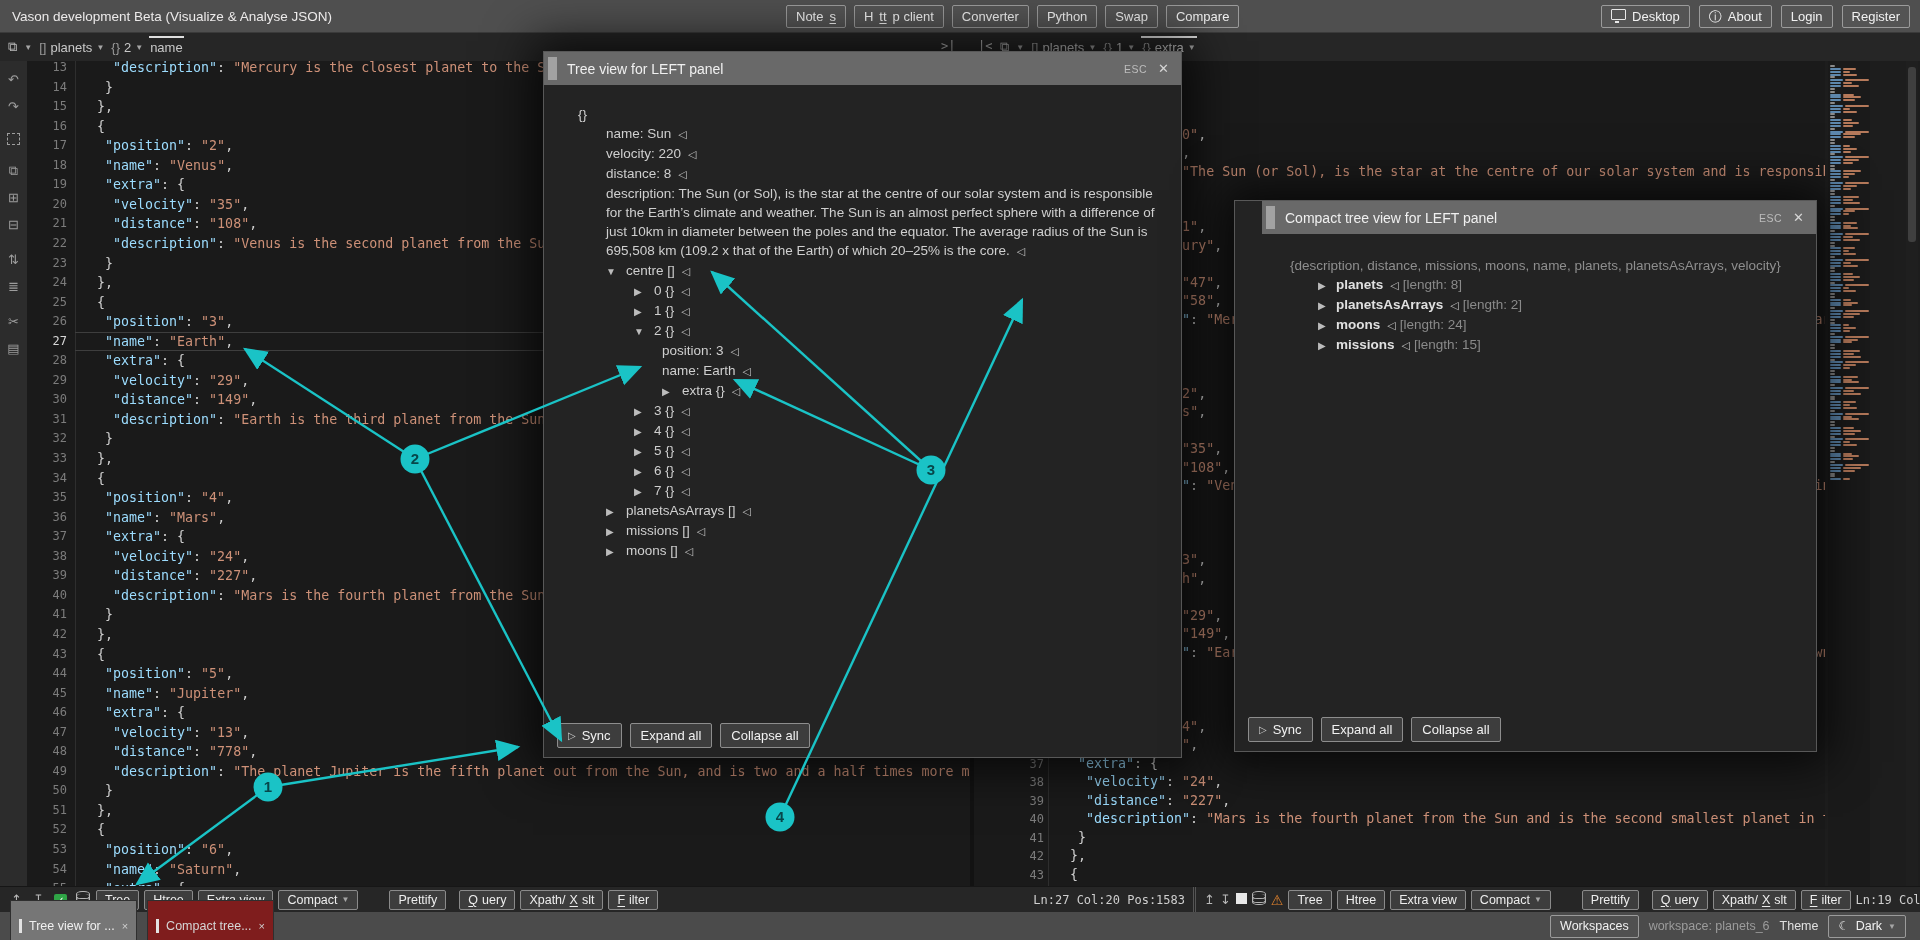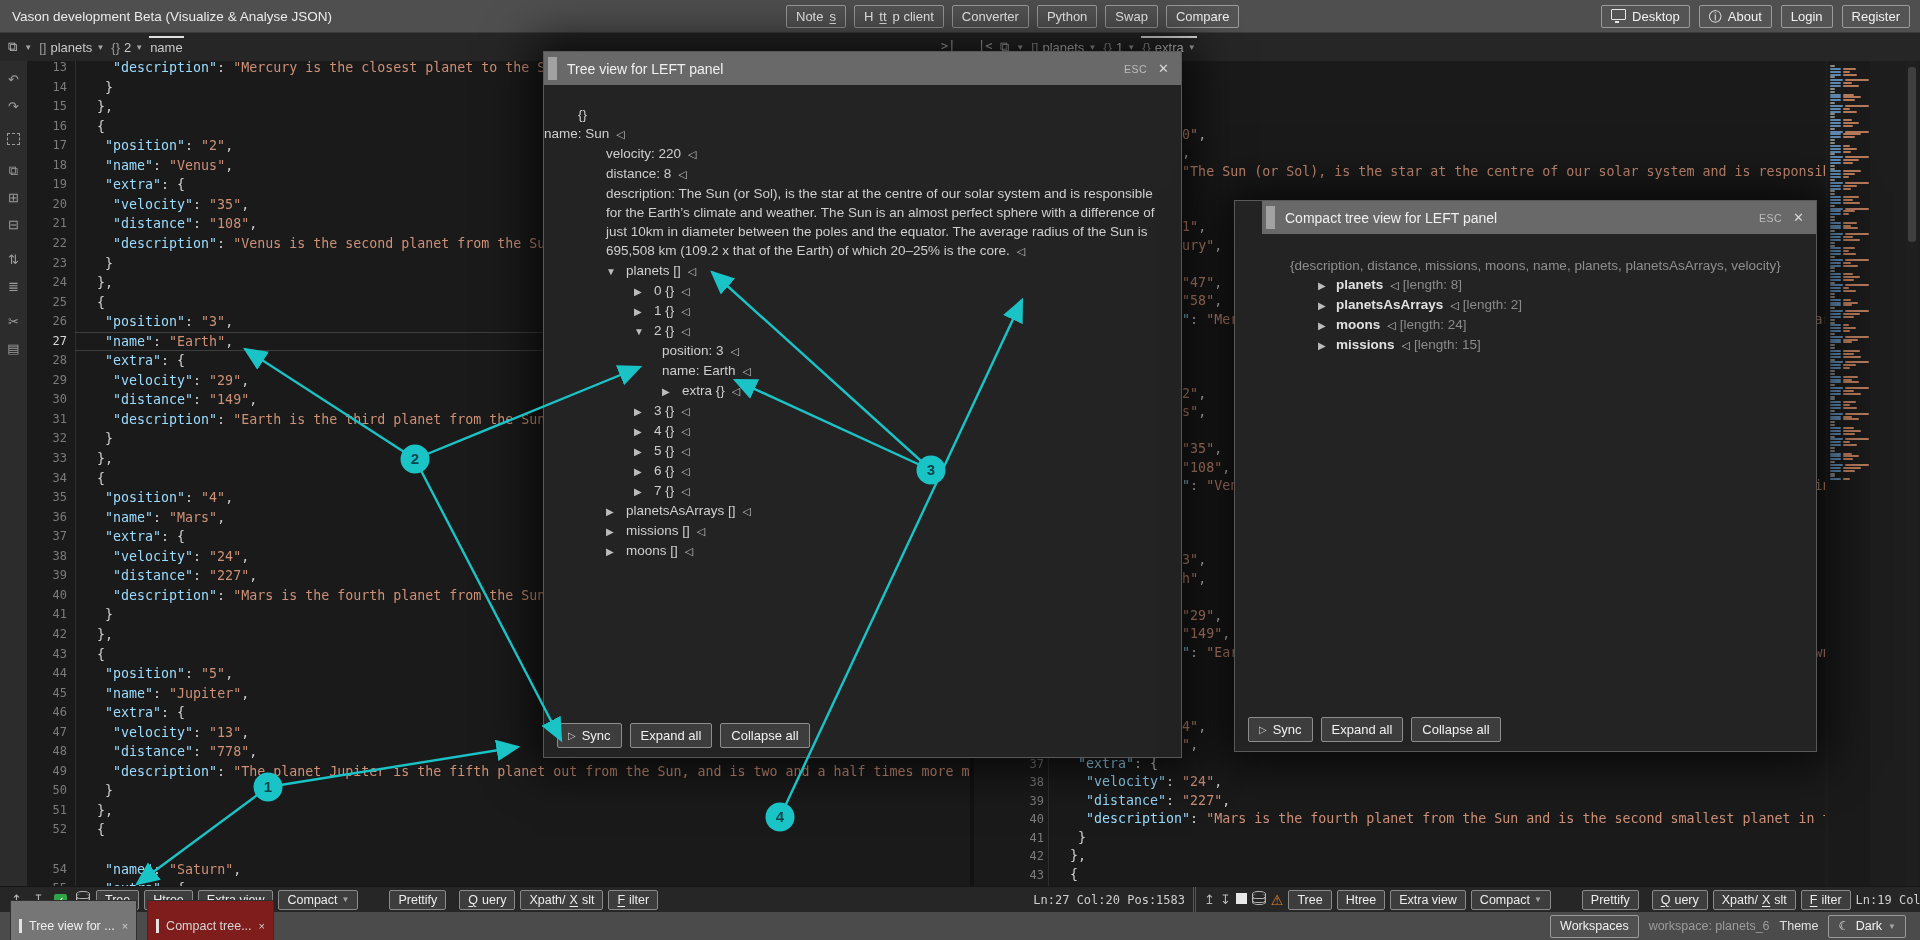--- a/index.html
+++ b/index.html
@@ -167,20 +167,21 @@
       <div class="code-row" style="top: 583.5px; height: 19.55px; line-height: 19.55px;"><span class="num" style="width: 40px;">43</span><span class="code-text" style="left: 54px;"><span class="tok-p">  {</span></span></div>
       <div class="code-row" style="top: 603.05px; height: 19.55px; line-height: 19.55px;"><span class="num" style="width: 40px;">44</span><span class="code-text" style="left: 54px;"><span class="tok-p">   </span><span class="tok-k">"position"</span><span class="tok-p">: </span><span class="tok-s">"5"</span><span class="tok-p">,</span></span></div>
       <div class="code-row" style="top: 622.6px; height: 19.55px; line-height: 19.55px;"><span class="num" style="width: 40px;">45</span><span class="code-text" style="left: 54px;"><span class="tok-p">   </span><span class="tok-k">"name"</span><span class="tok-p">: </span><span class="tok-s">"Jupiter"</span><span class="tok-p">,</span></span></div>
       <div class="code-row" style="top: 642.15px; height: 19.55px; line-height: 19.55px;"><span class="num" style="width: 40px;">46</span><span class="code-text" style="left: 54px;"><span class="tok-p">   </span><span class="tok-k">"extra"</span><span class="tok-p">: </span><span class="tok-p">{</span></span></div>
       <div class="code-row" style="top: 661.7px; height: 19.55px; line-height: 19.55px;"><span class="num" style="width: 40px;">47</span><span class="code-text" style="left: 54px;"><span class="tok-p">    </span><span class="tok-k">"velocity"</span><span class="tok-p">: </span><span class="tok-s">"13"</span><span class="tok-p">,</span></span></div>
       <div class="code-row" style="top: 681.25px; height: 19.55px; line-height: 19.55px;"><span class="num" style="width: 40px;">48</span><span class="code-text" style="left: 54px;"><span class="tok-p">    </span><span class="tok-k">"distance"</span><span class="tok-p">: </span><span class="tok-s">"778"</span><span class="tok-p">,</span></span></div>
       <div class="code-row" style="top: 700.8px; height: 19.55px; line-height: 19.55px;"><span class="num" style="width: 40px;">49</span><span class="code-text" style="left: 54px;"><span class="tok-p">    </span><span class="tok-k">"description"</span><span class="tok-p">: </span><span class="tok-s">"The planet Jupiter is the fifth planet out from the Sun, and is two and a half times more massive than all the other planets in the solar system combined"</span></span></div>
       <div class="code-row" style="top: 720.35px; height: 19.55px; line-height: 19.55px;"><span class="num" style="width: 40px;">50</span><span class="code-text" style="left: 54px;"><span class="tok-p">   }</span></span></div>
       <div class="code-row" style="top: 739.9px; height: 19.55px; line-height: 19.55px;"><span class="num" style="width: 40px;">51</span><span class="code-text" style="left: 54px;"><span class="tok-p">  },</span></span></div>
       <div class="code-row" style="top: 759.45px; height: 19.55px; line-height: 19.55px;"><span class="num" style="width: 40px;">52</span><span class="code-text" style="left: 54px;"><span class="tok-p">  {</span></span></div>
+      <div class="code-row" style="top: 779px; height: 19.55px; line-height: 19.55px;"><span class="num" style="width: 40px;">53</span><span class="code-text" style="left: 54px;"><span class="tok-p">   </span><span class="tok-k">"position"</span><span class="tok-p">: </span><span class="tok-s">"6"</span><span class="tok-p">,</span></span></div>
       <div class="code-row" style="top: 798.55px; height: 19.55px; line-height: 19.55px;"><span class="num" style="width: 40px;">54</span><span class="code-text" style="left: 54px;"><span class="tok-p">   </span><span class="tok-k">"name"</span><span class="tok-p">: </span><span class="tok-s">"Saturn"</span><span class="tok-p">,</span></span></div>
       <div class="code-row" style="top: 818.1px; height: 19.55px; line-height: 19.55px;"><span class="num" style="width: 40px;">55</span><span class="code-text" style="left: 54px;"><span class="tok-p">   </span><span class="tok-k">"extra"</span><span class="tok-p">: </span><span class="tok-p">{</span></span></div>
       <div class="current-line" style="top: 270.7px; height: 17.55px; left: 48px; right: 0px;"></div>
     </div>
   <div id="panel-divider"></div>
   <div class="editor" id="editor-right">
       <div class="gutter-line" style="left: 74px;"></div>
       <div class="code-row" style="top: 27.75px; height: 18.5px; line-height: 18.5px;"><span class="num" style="width: 70px;">1</span><span class="code-text" style="left: 80px;"><span class="tok-p">{</span></span></div>
       <div class="code-row" style="top: 46.25px; height: 18.5px; line-height: 18.5px;"><span class="num" style="width: 70px;">2</span><span class="code-text" style="left: 80px;"><span class="tok-p"> </span><span class="tok-k">"name"</span><span class="tok-p">: </span><span class="tok-s">"Sun"</span><span class="tok-p">,</span></span></div>
       <div class="code-row" style="top: 64.75px; height: 18.5px; line-height: 18.5px;"><span class="num" style="width: 70px;">3</span><span class="code-text" style="left: 80px;"><span class="tok-p"> </span><span class="tok-k">"velocity"</span><span class="tok-p">: </span><span class="tok-s">"220"</span><span class="tok-p">,</span></span></div>
@@ -544,25 +545,25 @@
 
   <div class="modal" id="tree-modal" style="left:543px;top:51px;width:639px;height:707px;">
     <div class="modal-title">
       <span class="grip"></span>
       <span class="t">Tree view for LEFT panel</span>
       <span class="esc">ESC</span>
       <span class="x">✕</span>
     </div>
     <div id="tree-body">
         <div class="tree-row" style="padding-left: 34px;"><span>{}</span></div>
-        <div class="tree-row" style=""><span>name: Sun</span><span class="mk">◁</span></div>
+        <div class="tree-row" style="padding-left: 62px;"><span>name: Sun</span><span class="mk">◁</span></div>
         <div class="tree-row" style="padding-left: 62px;"><span>velocity: 220</span><span class="mk">◁</span></div>
         <div class="tree-row" style="padding-left: 62px;"><span>distance: 8</span><span class="mk">◁</span></div>
         <div class="tree-row wrap" style="padding-left: 62px; width: 562px;"><span>description: The Sun (or Sol), is the star at the centre of our solar system and is responsible for the Earth’s climate and weather. The Sun is an almost perfect sphere with a difference of just 10km in diameter between the poles and the equator. The average radius of the Sun is 695,508 km (109.2 x that of the Earth) of which 20–25% is the core.</span><span class="mk">◁</span></div>
-        <div class="tree-row" style="padding-left: 62px;"><span class="tg">▼</span><span>planets []</span><span class="mk">◁</span></div>
+        <div class="tree-row" style="padding-left: 62px;"><span class="tg">▼</span><span>centre []</span><span class="mk">◁</span></div>
         <div class="tree-row" style="padding-left: 90px;"><span class="tg">▶</span><span>0 {}</span><span class="mk">◁</span></div>
         <div class="tree-row" style="padding-left: 90px;"><span class="tg">▶</span><span>1 {}</span><span class="mk">◁</span></div>
         <div class="tree-row" style="padding-left: 90px;"><span class="tg">▼</span><span>2 {}</span><span class="mk">◁</span></div>
         <div class="tree-row" style="padding-left: 118px;"><span>position: 3</span><span class="mk">◁</span></div>
         <div class="tree-row" style="padding-left: 118px;"><span>name: Earth</span><span class="mk">◁</span></div>
         <div class="tree-row" style="padding-left: 118px;"><span class="tg">▶</span><span>extra {}</span><span class="mk">◁</span></div>
         <div class="tree-row" style="padding-left: 90px;"><span class="tg">▶</span><span>3 {}</span><span class="mk">◁</span></div>
         <div class="tree-row" style="padding-left: 90px;"><span class="tg">▶</span><span>4 {}</span><span class="mk">◁</span></div>
         <div class="tree-row" style="padding-left: 90px;"><span class="tg">▶</span><span>5 {}</span><span class="mk">◁</span></div>
         <div class="tree-row" style="padding-left: 90px;"><span class="tg">▶</span><span>6 {}</span><span class="mk">◁</span></div>

